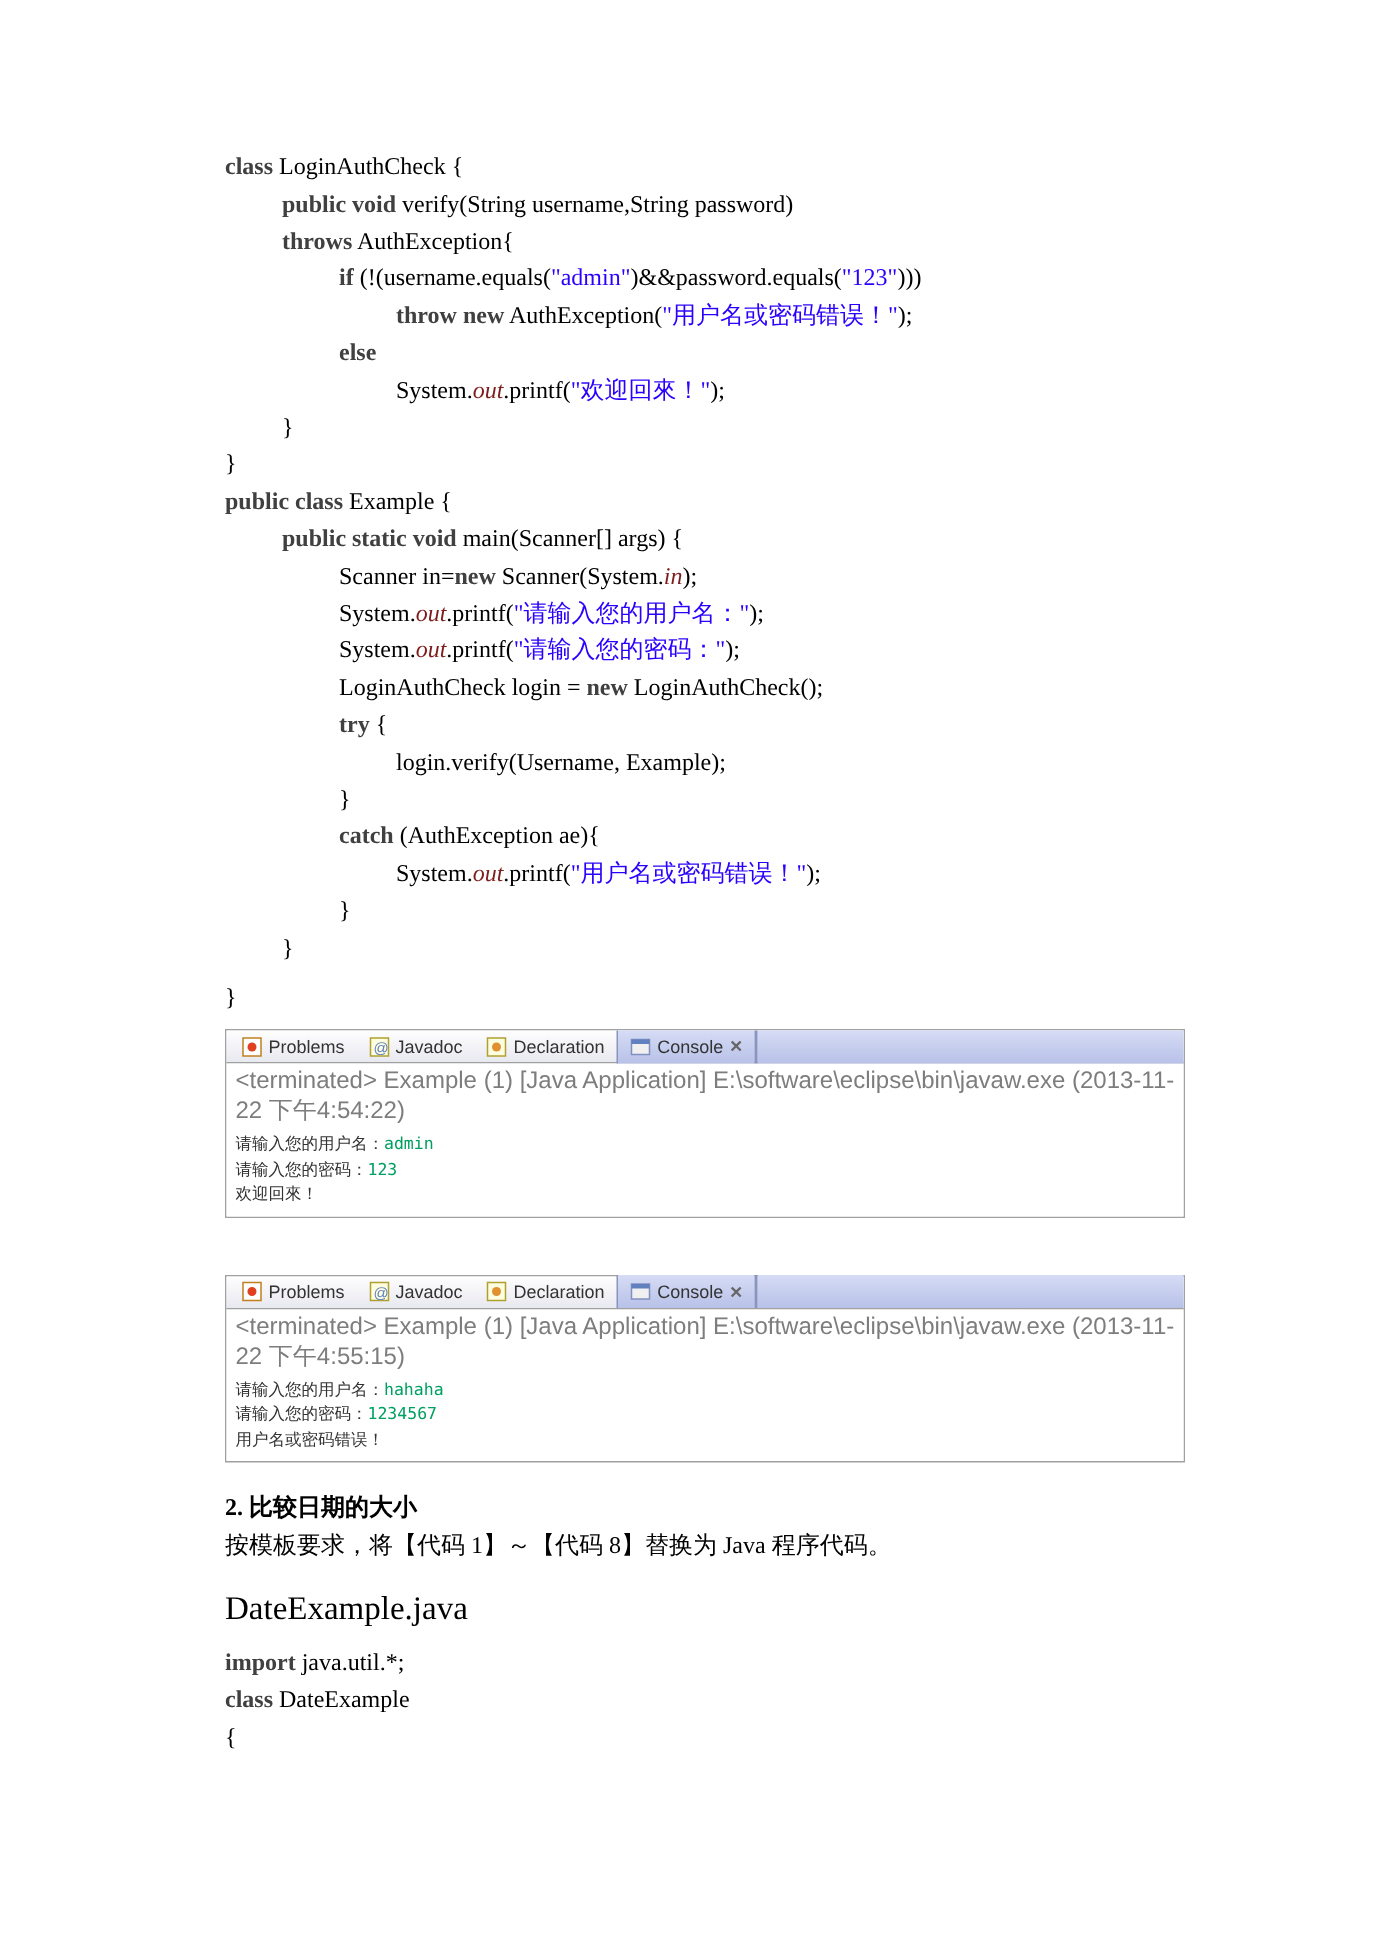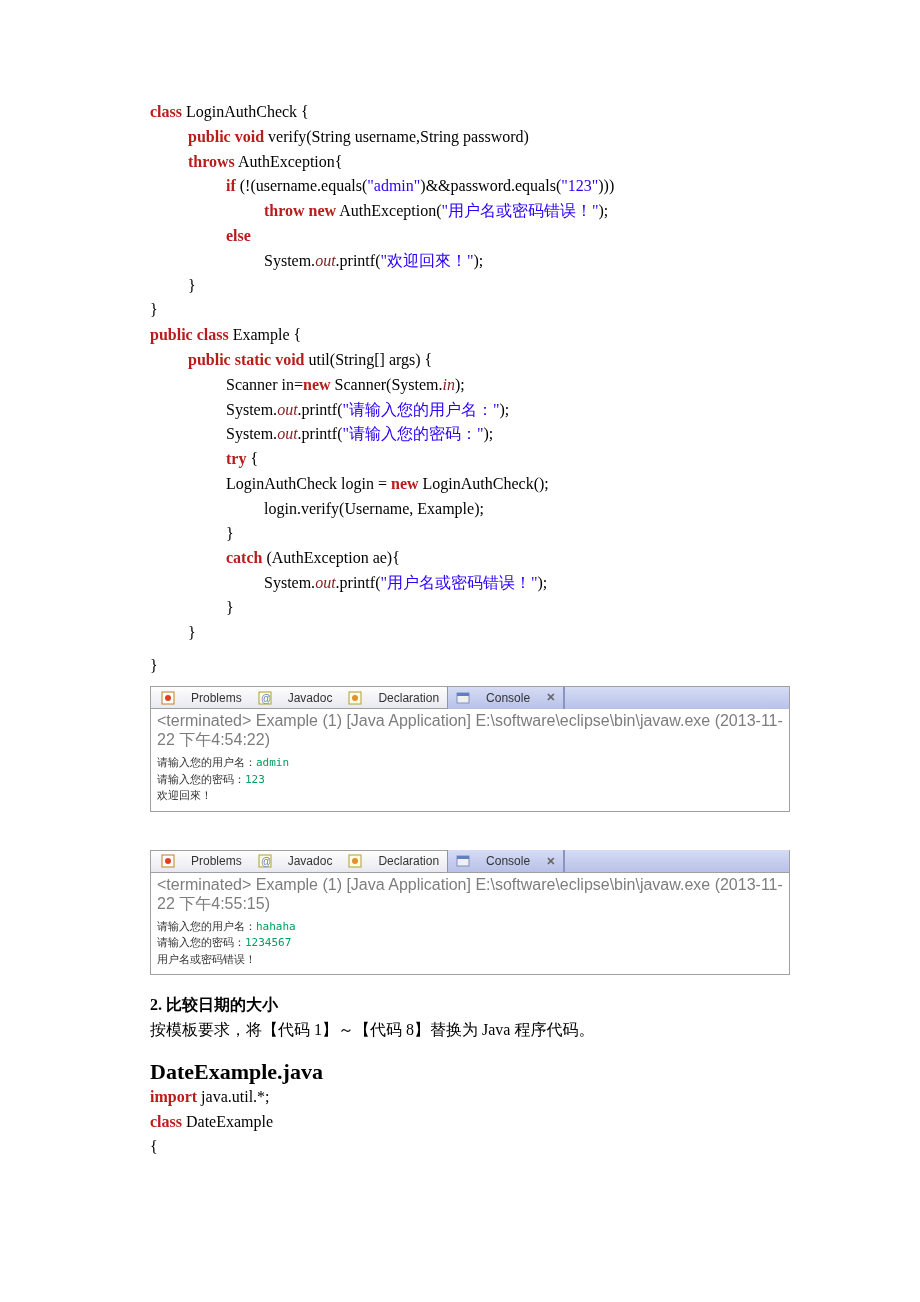--- a/index.html
+++ b/index.html
@@ -5,21 +5,21 @@
 * { box-sizing: border-box; margin: 0; padding: 0; }
 body {
   font-family: "Times New Roman", serif;
   font-size: 16px;
   background: #fff;
   color: #000;
   padding: 100px 150px 80px 150px;
   width: 920px;
 }
 .code-block { font-family: "Times New Roman", serif; font-size: 16px; line-height: 1.55; margin-bottom: 8px; }
-.kw { color: #b91c1c; font-weight: bold; }
+.kw { color: #404040; font-weight: bold; }
 .str { color: #2a00ff; }
 .fld { color: #7f1d1d; font-style: italic; }
 .i0 { padding-left: 0; }
 .i1 { padding-left: 38px; }
 .i2 { padding-left: 76px; }
 .i3 { padding-left: 114px; }
 
 .eclipse-panel {
   width: 640px;
   border: 1px solid #a0a0a0;
@@ -31,21 +31,21 @@
   background: linear-gradient(to bottom, #fefefe, #e8e8f0);
   border-bottom: 1px solid #a0a0a0;
   display: flex;
   align-items: center;
   height: 22px;
   padding-left: 2px;
 }
 .eclipse-tab {
   display: flex;
   align-items: center;
-  gap: 16px;
+  gap: 4px;
   padding: 2px 8px;
   color: #333;
   height: 22px;
 }
 .eclipse-tab.active {
   background: linear-gradient(to bottom, #d6dcf5, #b8c1e8);
   border-left: 1px solid #8a94c0;
   border-right: 1px solid #8a94c0;
 }
 .eclipse-tabbar-spacer {
@@ -55,44 +55,44 @@
   border-left: 1px solid #8a94c0;
 }
 .tab-icon { width: 14px; height: 14px; display: inline-block; }
 .eclipse-body { padding: 3px 6px 6px 6px; background: #fff; }
 .terminated-line { color: #7d7d7d; font-size: 16px; margin-bottom: 4px; font-family: Arial, sans-serif; }
 .console-line { font-family: "SimSun", monospace; font-size: 11px; color: #333; line-height: 1.5; }
 .console-input { color: #00a060; }
 
 .section-heading { font-family: "SimSun", "Times New Roman", serif; font-size: 16px; font-weight: bold; margin-top: 2px; margin-bottom: 4px; }
 .section-text { font-family: "SimSun", "Times New Roman", serif; font-size: 16px; margin-bottom: 18px; }
-.file-heading { font-family: "Times New Roman", serif; font-size: 22px; font-weight: bold; }
+.file-heading { font-family: "Times New Roman", serif; font-size: 22px; font-weight: normal; margin-bottom: 12px; }
 
 .close-x { font-weight: bold; color: #666; font-size: 11px; }
 </style>
 </head>
 <body>
 
 <div class="code-block">
   <div class="i0"><span class="kw">class</span><span> LoginAuthCheck {</span></div>
   <div class="i1"><span class="kw">public</span> <span class="kw">void</span><span> verify(String username,String password)</span></div>
   <div class="i1"><span class="kw">throws</span><span> AuthException{</span></div>
   <div class="i2"><span class="kw">if</span><span> (!(username.equals(</span><span class="str">"admin"</span><span>)&amp;&amp;password.equals(</span><span class="str">"123"</span><span>)))</span></div>
   <div class="i3"><span class="kw">throw</span> <span class="kw">new</span><span> AuthException(</span><span class="str">"用户名或密码错误！"</span><span>);</span></div>
   <div class="i2"><span class="kw">else</span></div>
   <div class="i3"><span>System.</span><span class="fld">out</span><span>.printf(</span><span class="str">"欢迎回來！"</span><span>);</span></div>
   <div class="i1"><span>}</span></div>
   <div class="i0"><span>}</span></div>
   <div class="i0"><span class="kw">public</span> <span class="kw">class</span><span> Example {</span></div>
-  <div class="i1"><span class="kw">public</span> <span class="kw">static</span> <span class="kw">void</span><span> util(String[] args) {</span></div>
+  <div class="i1"><span class="kw">public</span> <span class="kw">static</span> <span class="kw">void</span><span> main(Scanner[] args) {</span></div>
   <div class="i2"><span>Scanner in=</span><span class="kw">new</span><span> Scanner(System.</span><span class="fld">in</span><span>);</span></div>
   <div class="i2"><span>System.</span><span class="fld">out</span><span>.printf(</span><span class="str">"请输入您的用户名："</span><span>);</span></div>
   <div class="i2"><span>System.</span><span class="fld">out</span><span>.printf(</span><span class="str">"请输入您的密码："</span><span>);</span></div>
+  <div class="i2"><span>LoginAuthCheck login = </span><span class="kw">new</span><span> LoginAuthCheck();</span></div>
   <div class="i2"><span class="kw">try</span><span> {</span></div>
-  <div class="i2"><span>LoginAuthCheck login = </span><span class="kw">new</span><span> LoginAuthCheck();</span></div>
   <div class="i3"><span>login.verify(Username, Example);</span></div>
   <div class="i2"><span>}</span></div>
   <div class="i2"><span class="kw">catch</span><span> (AuthException ae){</span></div>
   <div class="i3"><span>System.</span><span class="fld">out</span><span>.printf(</span><span class="str">"用户名或密码错误！"</span><span>);</span></div>
   <div class="i2"><span>}</span></div>
   <div class="i1"><span>}</span></div>
   <div class="i0" style="margin-top:8px;"><span>}</span></div>
 </div>
 
 <div class="eclipse-panel">

